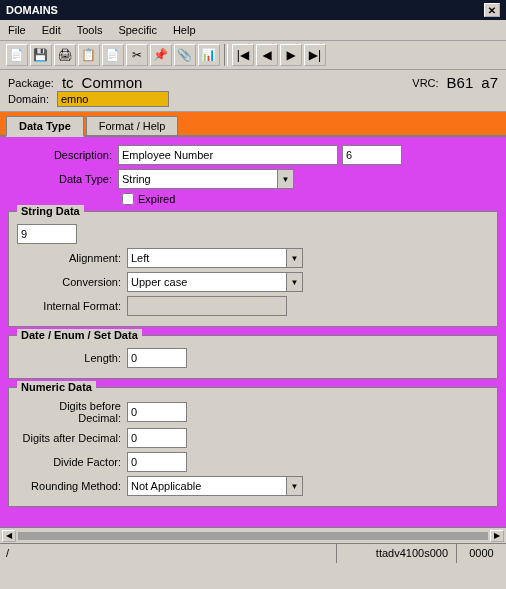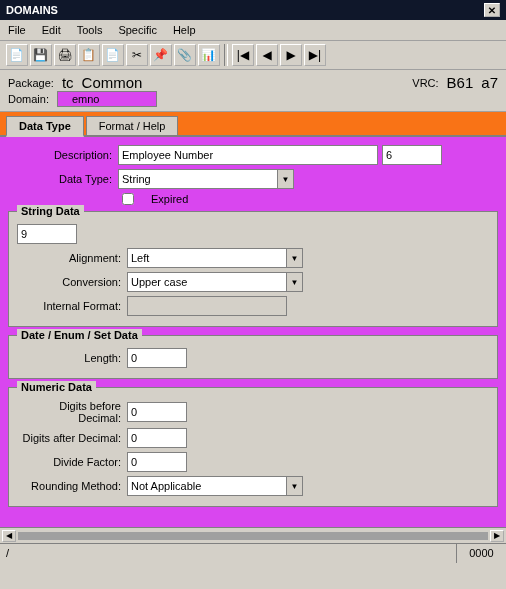--- a/index.html
+++ b/index.html
@@ -80,24 +80,24 @@
     }
     .info-row {
       display: flex;
       align-items: center;
       gap: 8px;
     }
     .info-label { font-size: 11px; }
     .info-value { font-size: 15px; }
     .domain-input {
       border: 1px solid #808080;
-      background: #d946ef;
-      padding: 1px 14px;
-      font-size: 11px;
-      width: 100px;
+      background: #eab308;
+      padding: 1px 3px;
+      font-size: 11px;
+      width: 112px;
     }
     .tabs-bar {
       background: #f97316;
       padding: 4px 6px 0 6px;
       display: flex;
       gap: 0;
       border-bottom: 2px solid #808080;
     }
     .tab {
       padding: 3px 12px;
@@ -173,33 +173,33 @@
       left: 8px;
       background: #d4d0c8;
       padding: 0 4px;
       font-size: 11px;
       font-weight: bold;
     }
     .section-content { padding-top: 6px; }
     .checkbox-wrap {
       display: flex;
       align-items: center;
-      gap: 17px;
+      gap: 4px;
       margin-left: 114px;
     }
     .checkbox-input {
       width: 12px;
       height: 12px;
     }
     .desc-input-wrap {
       display: flex;
       gap: 0;
     }
     .desc-main {
-      width: 260px;
+      width: 220px;
     }
     .desc-num {
       width: 60px;
       margin-left: 4px;
       border: 1px solid #808080;
       background: white;
       padding: 1px 3px;
       font-size: 11px;
       height: 20px;
     }
@@ -396,14 +396,15 @@
 </div>
 
 <div class="scrollbar-area">
   <div class="scroll-btn">◀</div>
   <div class="scroll-track"></div>
   <div class="scroll-btn">▶</div>
 </div>
 
 <div class="status-bar">
   <div class="status-left">/</div>
+  <div class="status-right">ttadv4100s000</div>
   <div class="status-code">0000</div>
 </div>
 
 </body></html>

